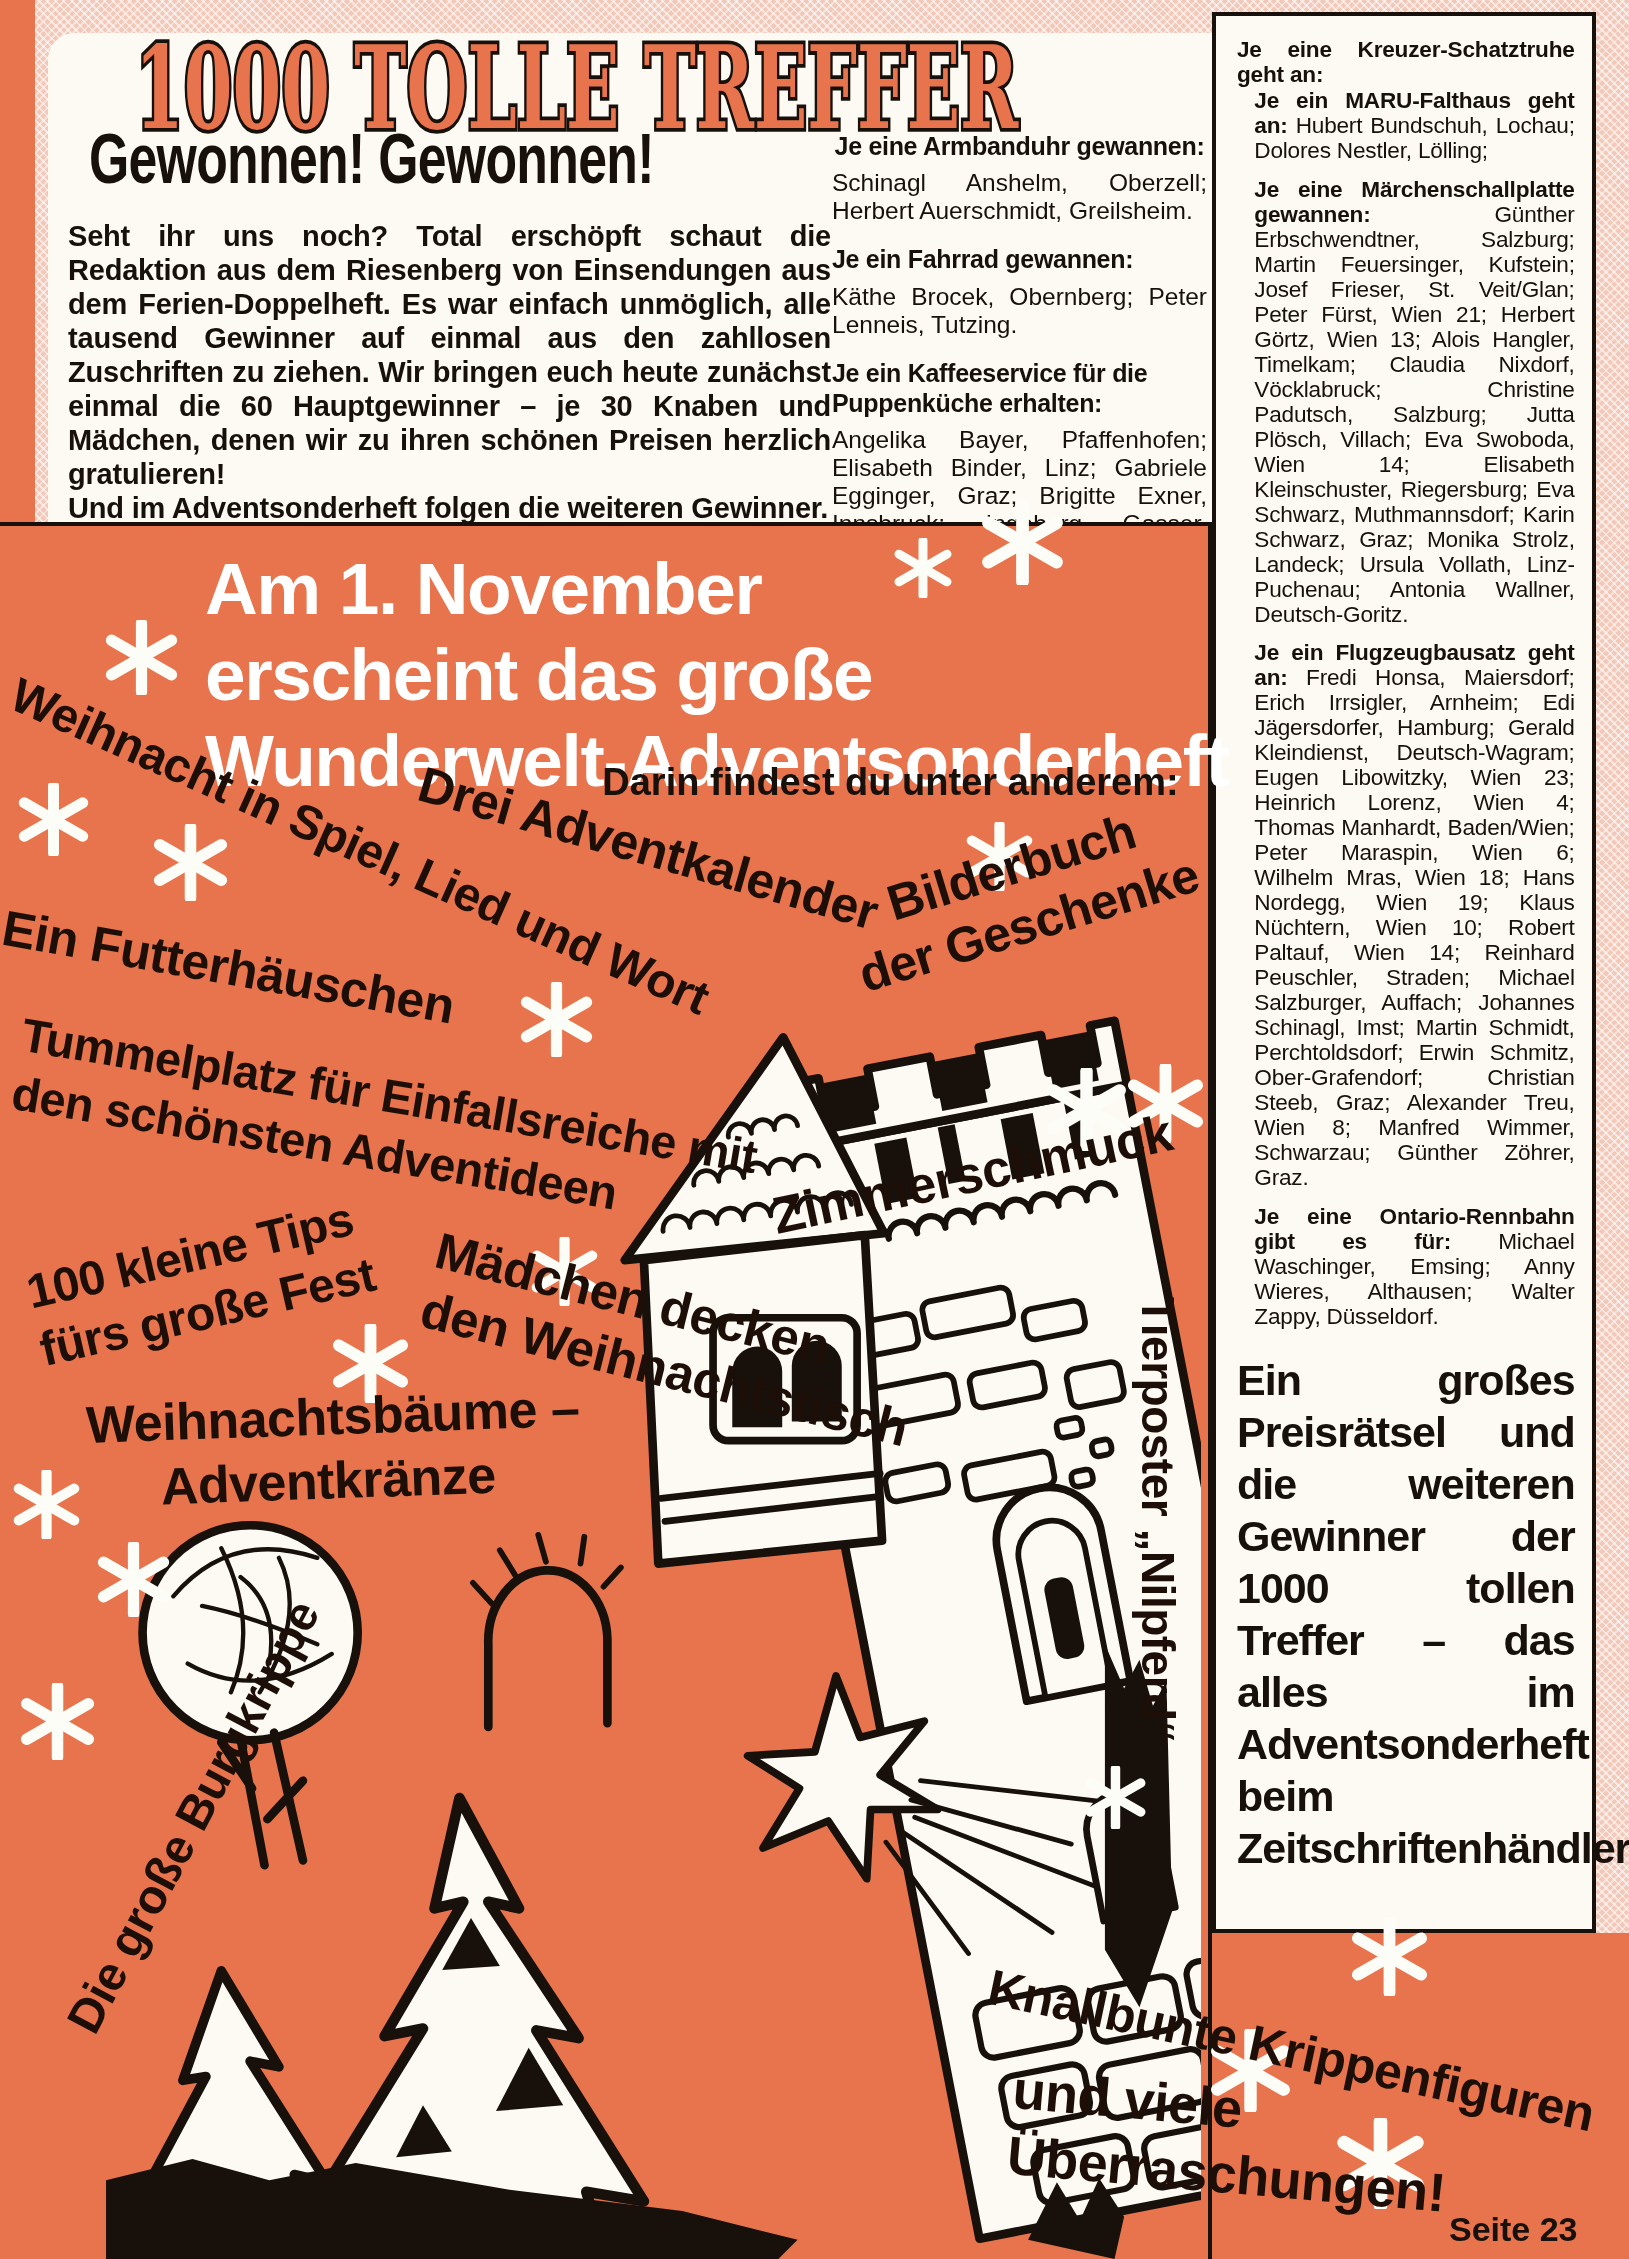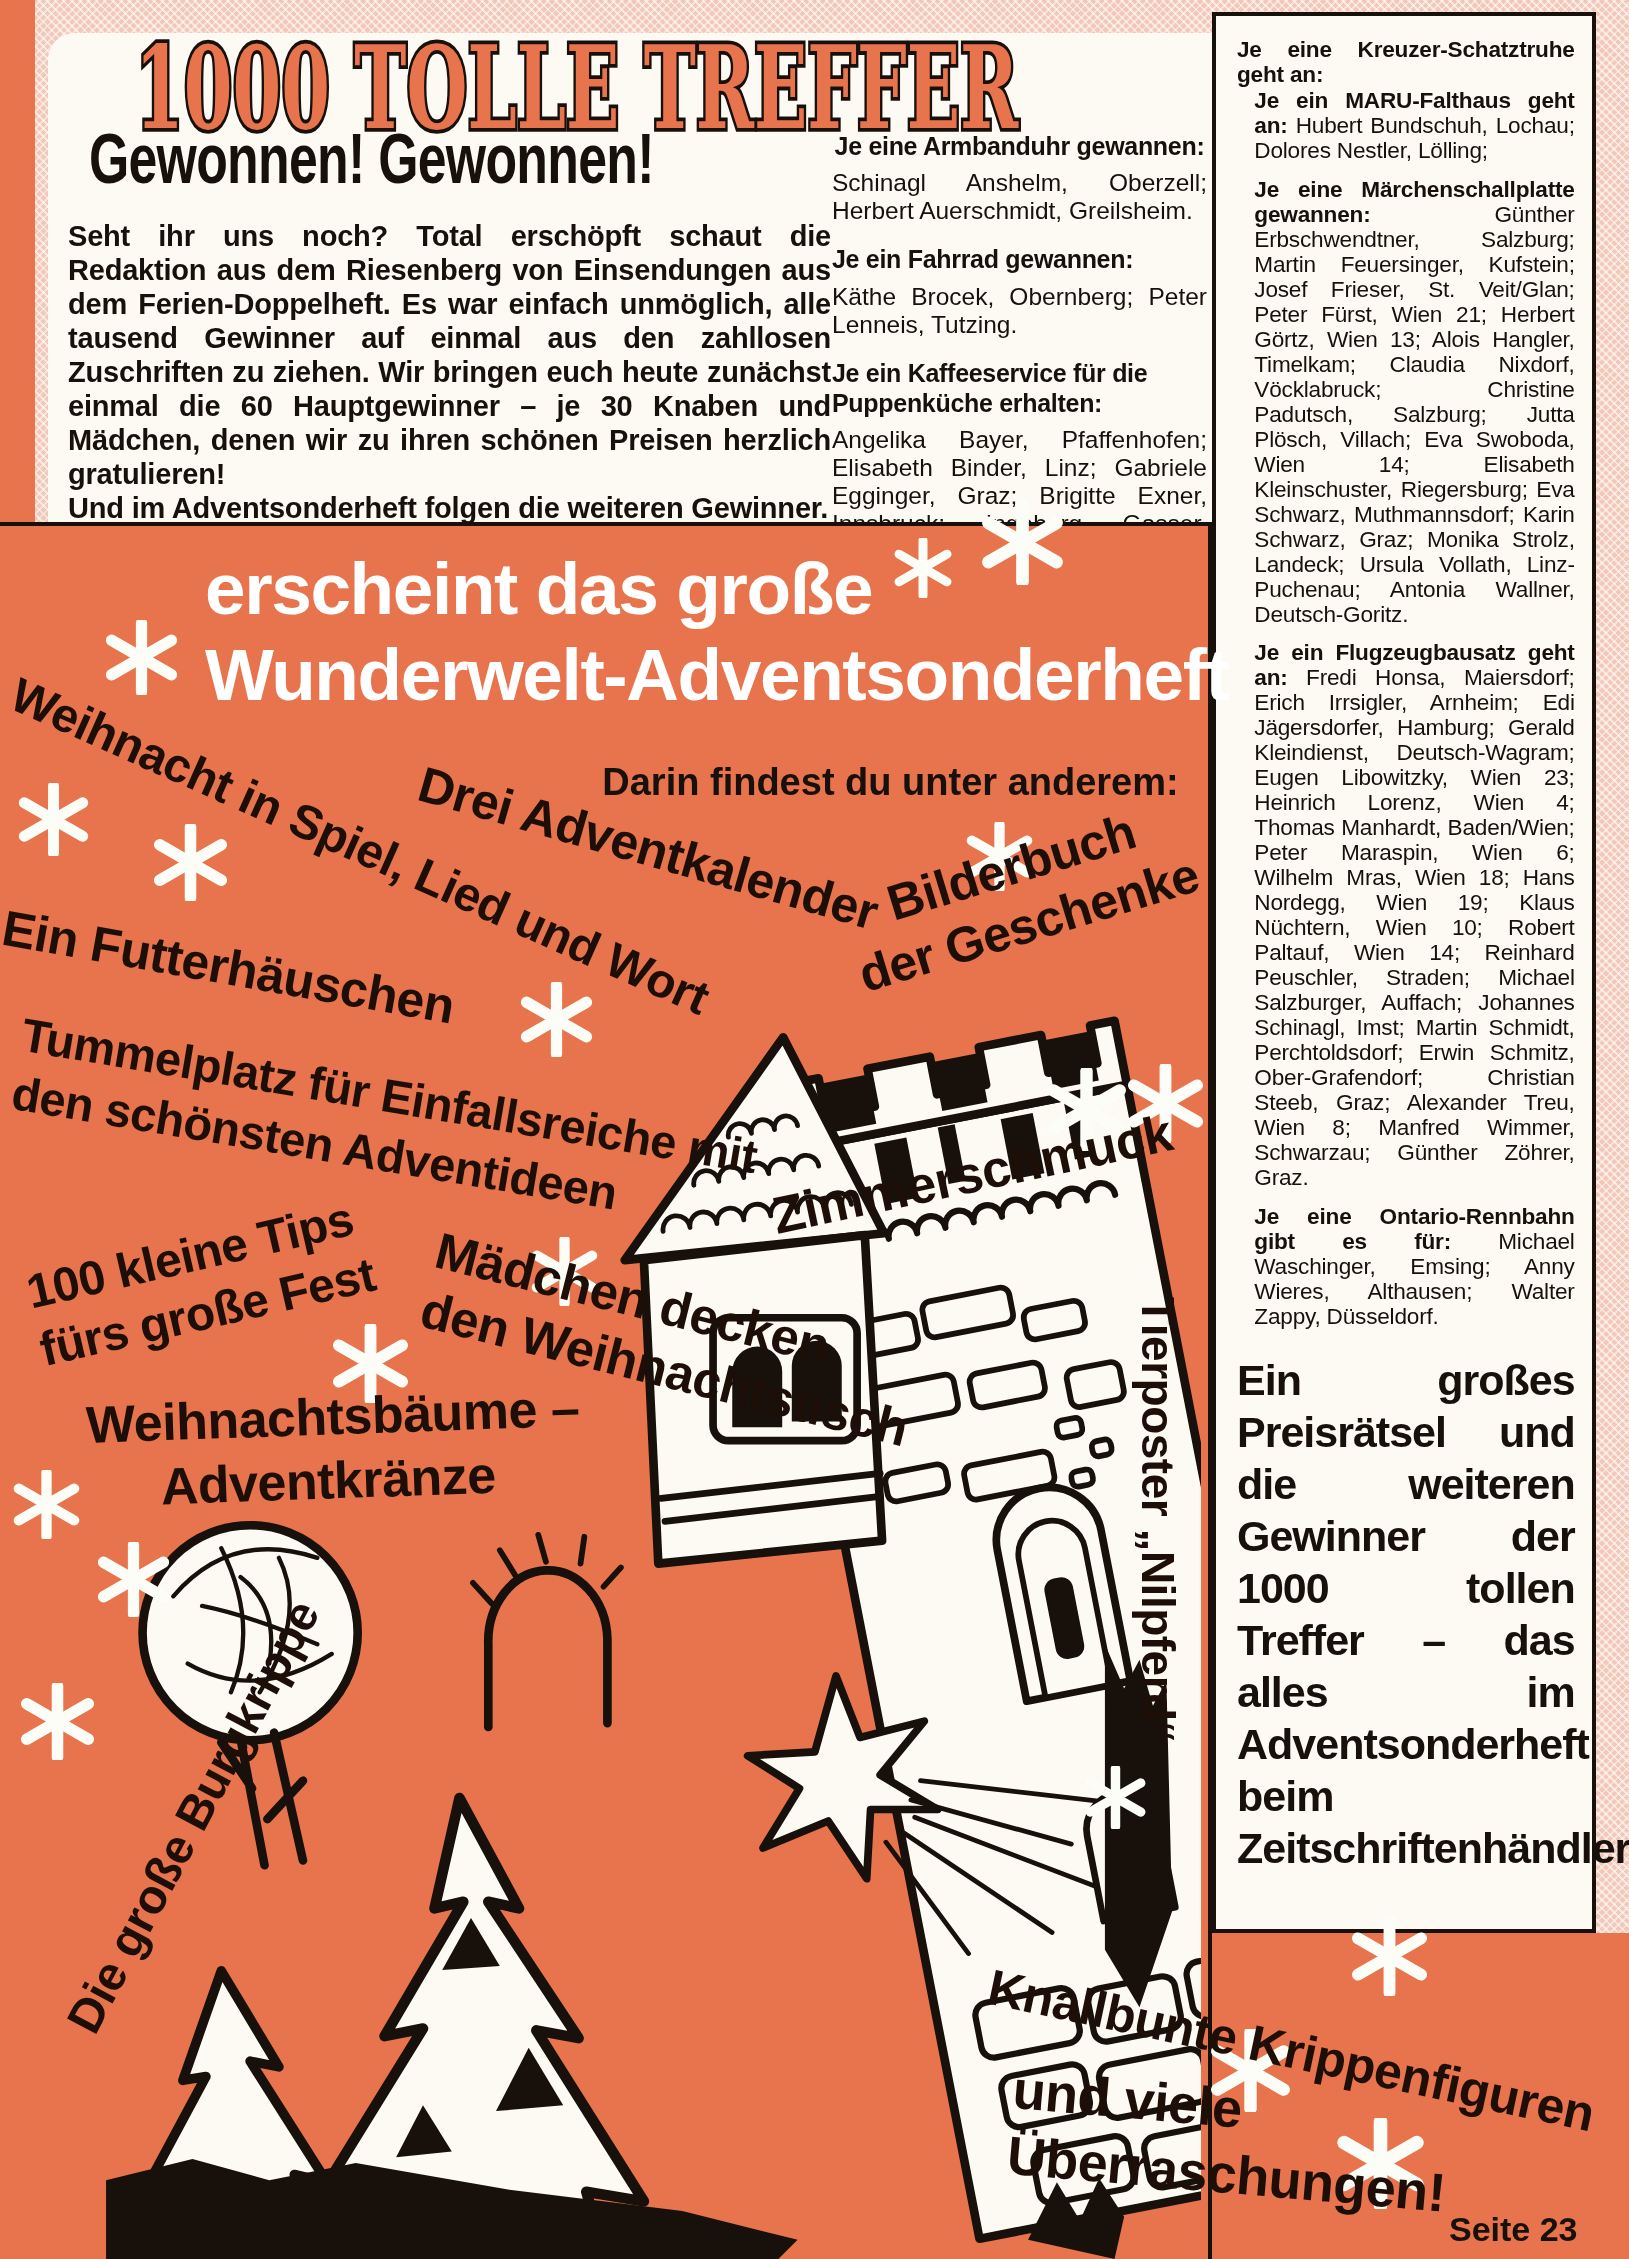--- a/index.html
+++ b/index.html
@@ -91,20 +91,21 @@
     <p class="indent"><span class="b">Je eine Märchenschallplatte gewannen:</span> <span>Günther Erbschwendtner, Salzburg; Martin Feuersinger, Kufstein; Josef Frieser, St. Veit/Glan; Peter Fürst, Wien 21; Herbert Görtz, Wien 13; Alois Hangler, Timelkam; Claudia Nixdorf, Vöcklabruck; Christine Padutsch, Salzburg; Jutta Plösch, Villach; Eva Swoboda, Wien 14; Elisabeth Kleinschuster, Riegersburg; Eva Schwarz, Muthmannsdorf; Karin Schwarz, Graz; Monika Strolz, Landeck; Ursula Vollath, Linz-Puchenau; Antonia Wallner, Deutsch-Goritz.</span></p>
     <p class="indent"><span class="b">Je ein Flugzeugbausatz geht an:</span> <span>Fredi Honsa, Maiersdorf; Erich Irrsigler, Arnheim; Edi Jägersdorfer, Hamburg; Gerald Kleindienst, Deutsch-Wagram; Eugen Libowitzky, Wien 23; Heinrich Lorenz, Wien 4; Thomas Manhardt, Baden/Wien; Peter Maraspin, Wien 6; Wilhelm Mras, Wien 18; Hans Nordegg, Wien 19; Klaus Nüchtern, Wien 10; Robert Paltauf, Wien 14; Reinhard Peuschler, Straden; Michael Salzburger, Auffach; Johannes Schinagl, Imst; Martin Schmidt, Perchtoldsdorf; Erwin Schmitz, Ober-Grafendorf; Christian Steeb, Graz; Alexander Treu, Wien 8; Manfred Wimmer, Schwarzau; Günther Zöhrer, Graz.</span></p>
     <p class="indent"><span class="b">Je eine Ontario-Rennbahn gibt es für:</span> <span>Michael Waschinger, Emsing; Anny Wieres, Althausen; Walter Zappy, Düsseldorf.</span></p>
     <p class="closing">Ein großes Preisrätsel und die weiteren Gewinner der 1000 tollen Treffer – das alles im Adventsonderheft beim Zeitschriftenhändler!</p>
   </div>
 
   <div id="orange-box"></div>
   <div id="orange-ext"></div>
 
   <div id="promo-headline">
+    <div>Am 1. November</div>
     <div>erscheint das große</div>
     <div>Wunderwelt-Adventsonderheft</div>
   </div>
   <div id="promo-lead">Darin findest du unter anderem:</div>
 
   <div class="rot" id="r-weihnacht">Weihnacht in Spiel, Lied und Wort</div>
   <div class="rot" id="r-kalender">Drei Adventkalender</div>
   <div class="rot" id="r-futter">Ein Futterhäuschen</div>
   <div class="rot" id="r-bilderbuch">
     <div>Bilderbuch</div>

